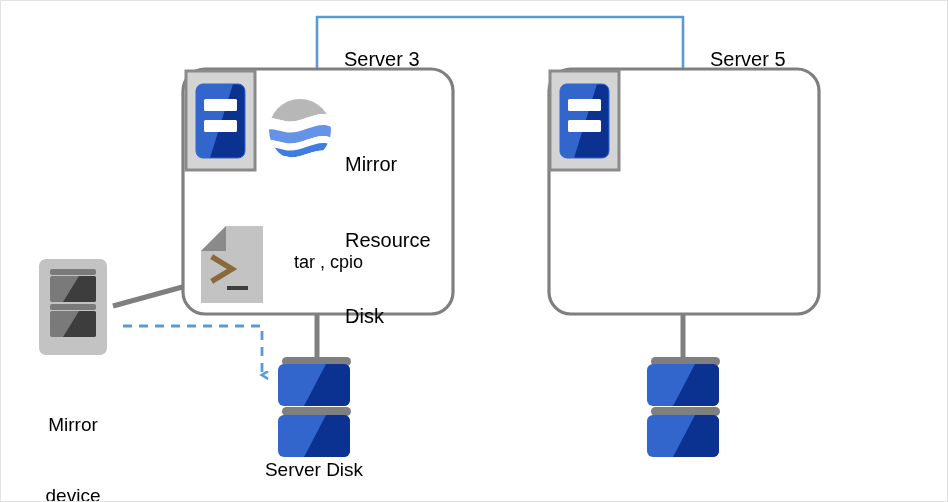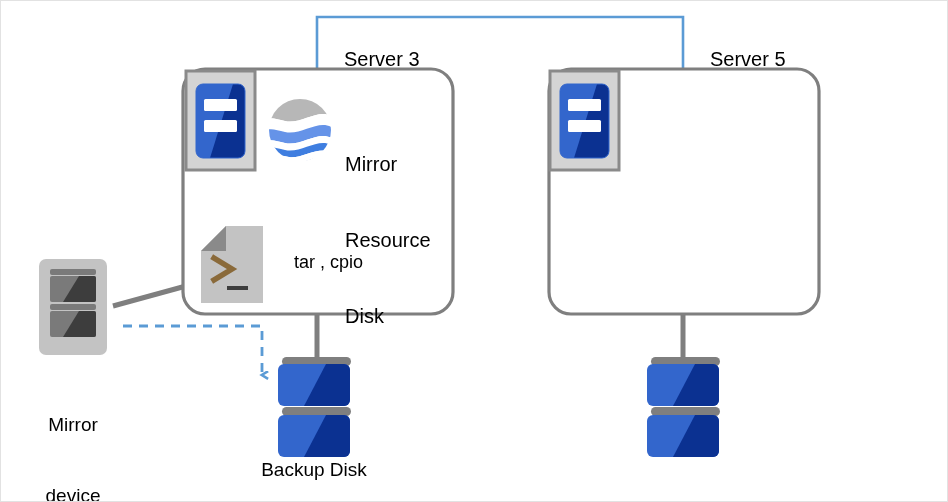--- a/index.html
+++ b/index.html
@@ -213,15 +213,15 @@
     <div>Disk</div>
   </div>
 
   <div class="label label-cmd" style="left:277px; top:251px;margin-left:16px;">tar , cpio</div>
 
   <div class="label label-device" style="left:12px; top:365px; width:120px;">
     <div>Mirror</div>
     <div>device</div>
   </div>
 
-  <div class="label label-disk" style="left:253px; top:457px; width:120px;">Backup Disk</div>
+  <div class="label label-disk" style="left:253px; top:457px; width:120px;">Server Disk</div>
 
 </div>
 
 </body></html>

